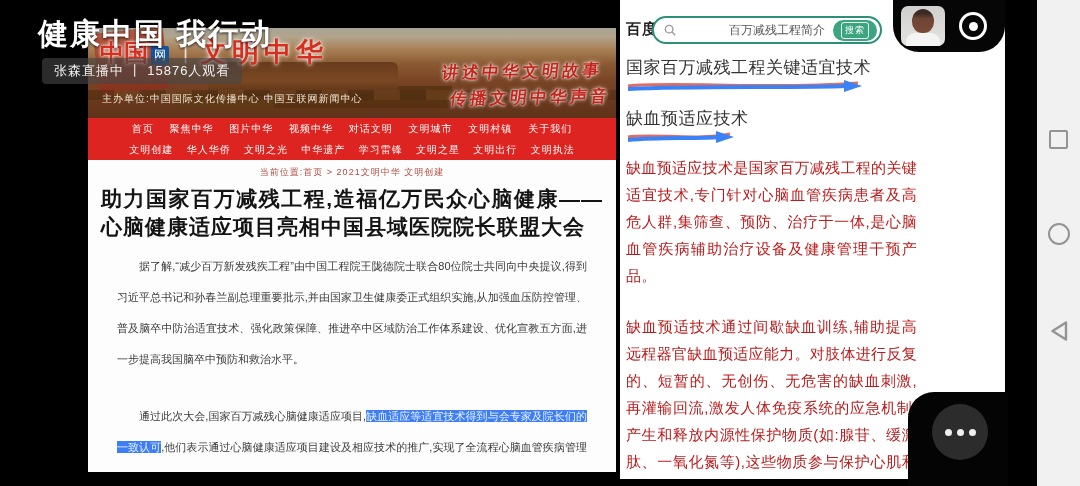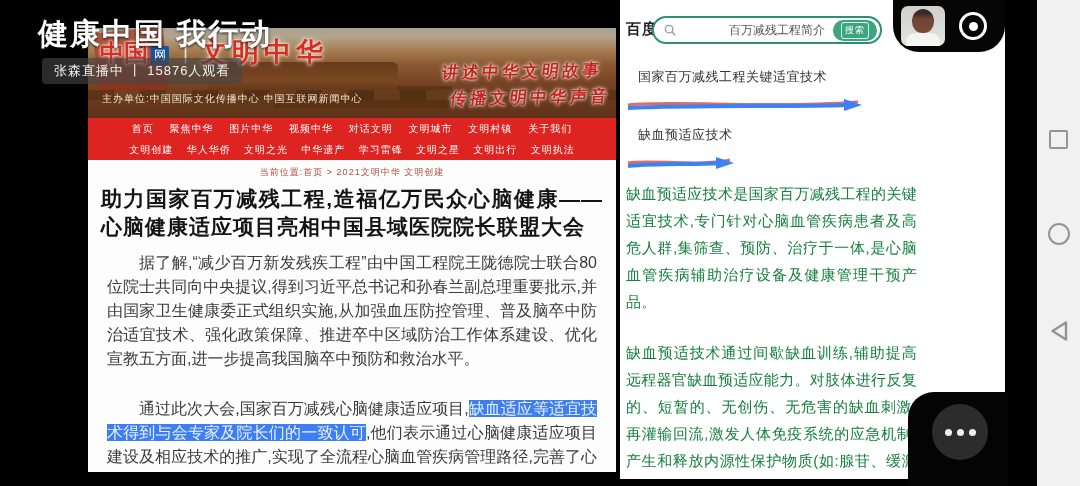--- a/index.html
+++ b/index.html
@@ -52,43 +52,43 @@
   .slogan.l2{top:58px;right:6px;}
   .organizer{position:absolute;left:14px;bottom:12px;z-index:3;color:#efe6d2;font-size:10px;letter-spacing:1px;}
   
   .rednav{width:100%;height:42px;background:#dd2420;display:flex;flex-direction:column;justify-content:center;gap:7px;}
   .rednav .row{display:flex;justify-content:space-evenly;padding:0 28px;}
   .rednav .nav-item{color:#fff;font-size:10px;letter-spacing:1px;cursor:pointer;white-space:nowrap;}
   
   .article{padding:4px 13px 0 13px;}
   .breadcrumb{color:#b5493f;font-size:9px;letter-spacing:1px;margin:2px 0 6px 0;text-align:center;}
   .article-title{color:#141414;font-size:21px;font-weight:bold;line-height:28px;letter-spacing:1px;text-align:justify;}
-  .article p{color:#3a3a3a;font-size:16px;line-height:24px;text-align:justify;
-    text-indent:2em;margin:6px;}
+  .article p{color:#3a3a3a;font-size:11px;line-height:31px;text-align:justify;
+    text-indent:2em;margin:16px;}
   .article .p1{margin-top:10px;}
   .article .p2{margin-top:26px;}
   .hl{background:#3d7ef5;color:#eaf1ff;}
   
   .wenku{
     position:absolute;left:620px;top:0;width:385px;height:479px;background:#ffffff;
     border-radius:0 0 14px 0;overflow:hidden;
   }
   .wk-brand{position:absolute;left:6px;top:20px;font-size:15px;font-weight:bold;color:#1f1f1f;letter-spacing:1px;}
   .wk-search{position:absolute;left:32px;top:16px;width:230px;height:28px;border:2px solid #2e8f79;
     border-radius:16px;background:#fff;display:flex;align-items:center;padding:0 3px 0 10px;box-sizing:border-box;}
   .wk-search .mag{width:12px;height:12px;margin-right:6px;flex:none;}
   .wk-search input{border:none;outline:none;flex:1;font-size:12px;color:#555;background:transparent;
     font-family:"Liberation Sans",sans-serif;min-width:0;margin-left:45px;}
   .wk-search .search-btn{flex:none;background:#3aa57f;color:#fff;font-size:9px;
     border:none;border-radius:11px;height:21px;padding:0 8px;display:flex;align-items:center;cursor:pointer;}
   .wk-search .search-btn span{border:1px solid rgba(255,255,255,.9);border-radius:3px;padding:1px 3px;letter-spacing:1px;}
   .wk-text{position:absolute;left:6px;top:56px;width:291px;}
-  .wk-h{color:#333;font-size:13px;letter-spacing:.5px;margin:12px;}
+  .wk-h{color:#333;font-size:17px;letter-spacing:.5px;margin:0;}
   .anno{display:block;margin:-2px 0 6px 0;}
-  .wk-p{color:#15803d;font-size:15px;line-height:27px;text-align:justify;letter-spacing:.3px;margin:0 0 24px 0;}
+  .wk-p{color:#b91c1c;font-size:15px;line-height:27px;text-align:justify;letter-spacing:.3px;margin:0 0 24px 0;}
   .wk-h2-wrap{margin-top:14px;}
   
   .cam-pill{position:absolute;left:893px;top:0;width:112px;height:52px;background:#060606;
     border-radius:0 0 26px 26px;z-index:40;display:flex;align-items:center;padding:0 8px;box-sizing:border-box;}
   .webcam{width:44px;height:40px;border-radius:7px;background:linear-gradient(180deg,#cfcfcd,#e4e4e2);
     position:relative;overflow:hidden;flex:none;}
   .webcam .head{position:absolute;left:11px;top:3px;width:22px;height:24px;border-radius:50% 50% 46% 46%;
     background:linear-gradient(180deg,#3a2a22 18%,#6e4433 40%,#7a4b37);}
   .webcam .shirt{position:absolute;left:5px;bottom:-2px;width:34px;height:15px;border-radius:9px 9px 0 0;background:#f4f4f2;}
   .record{margin-left:14px;width:22px;height:22px;border:3px solid #fff;border-radius:50%;

